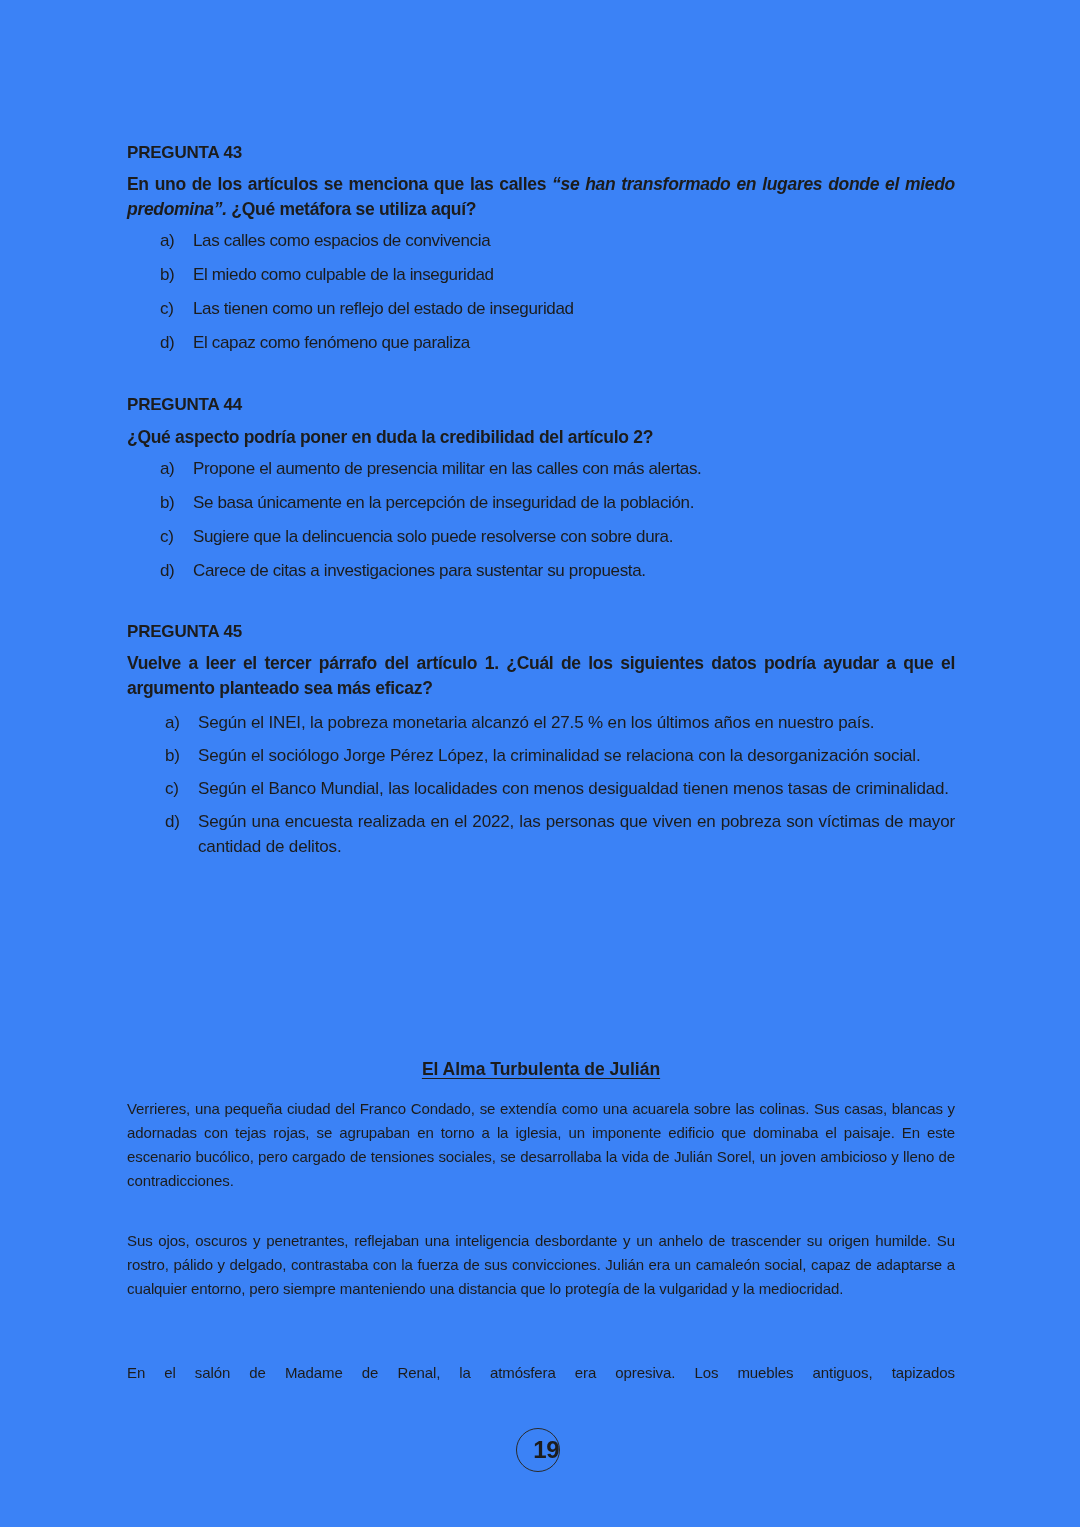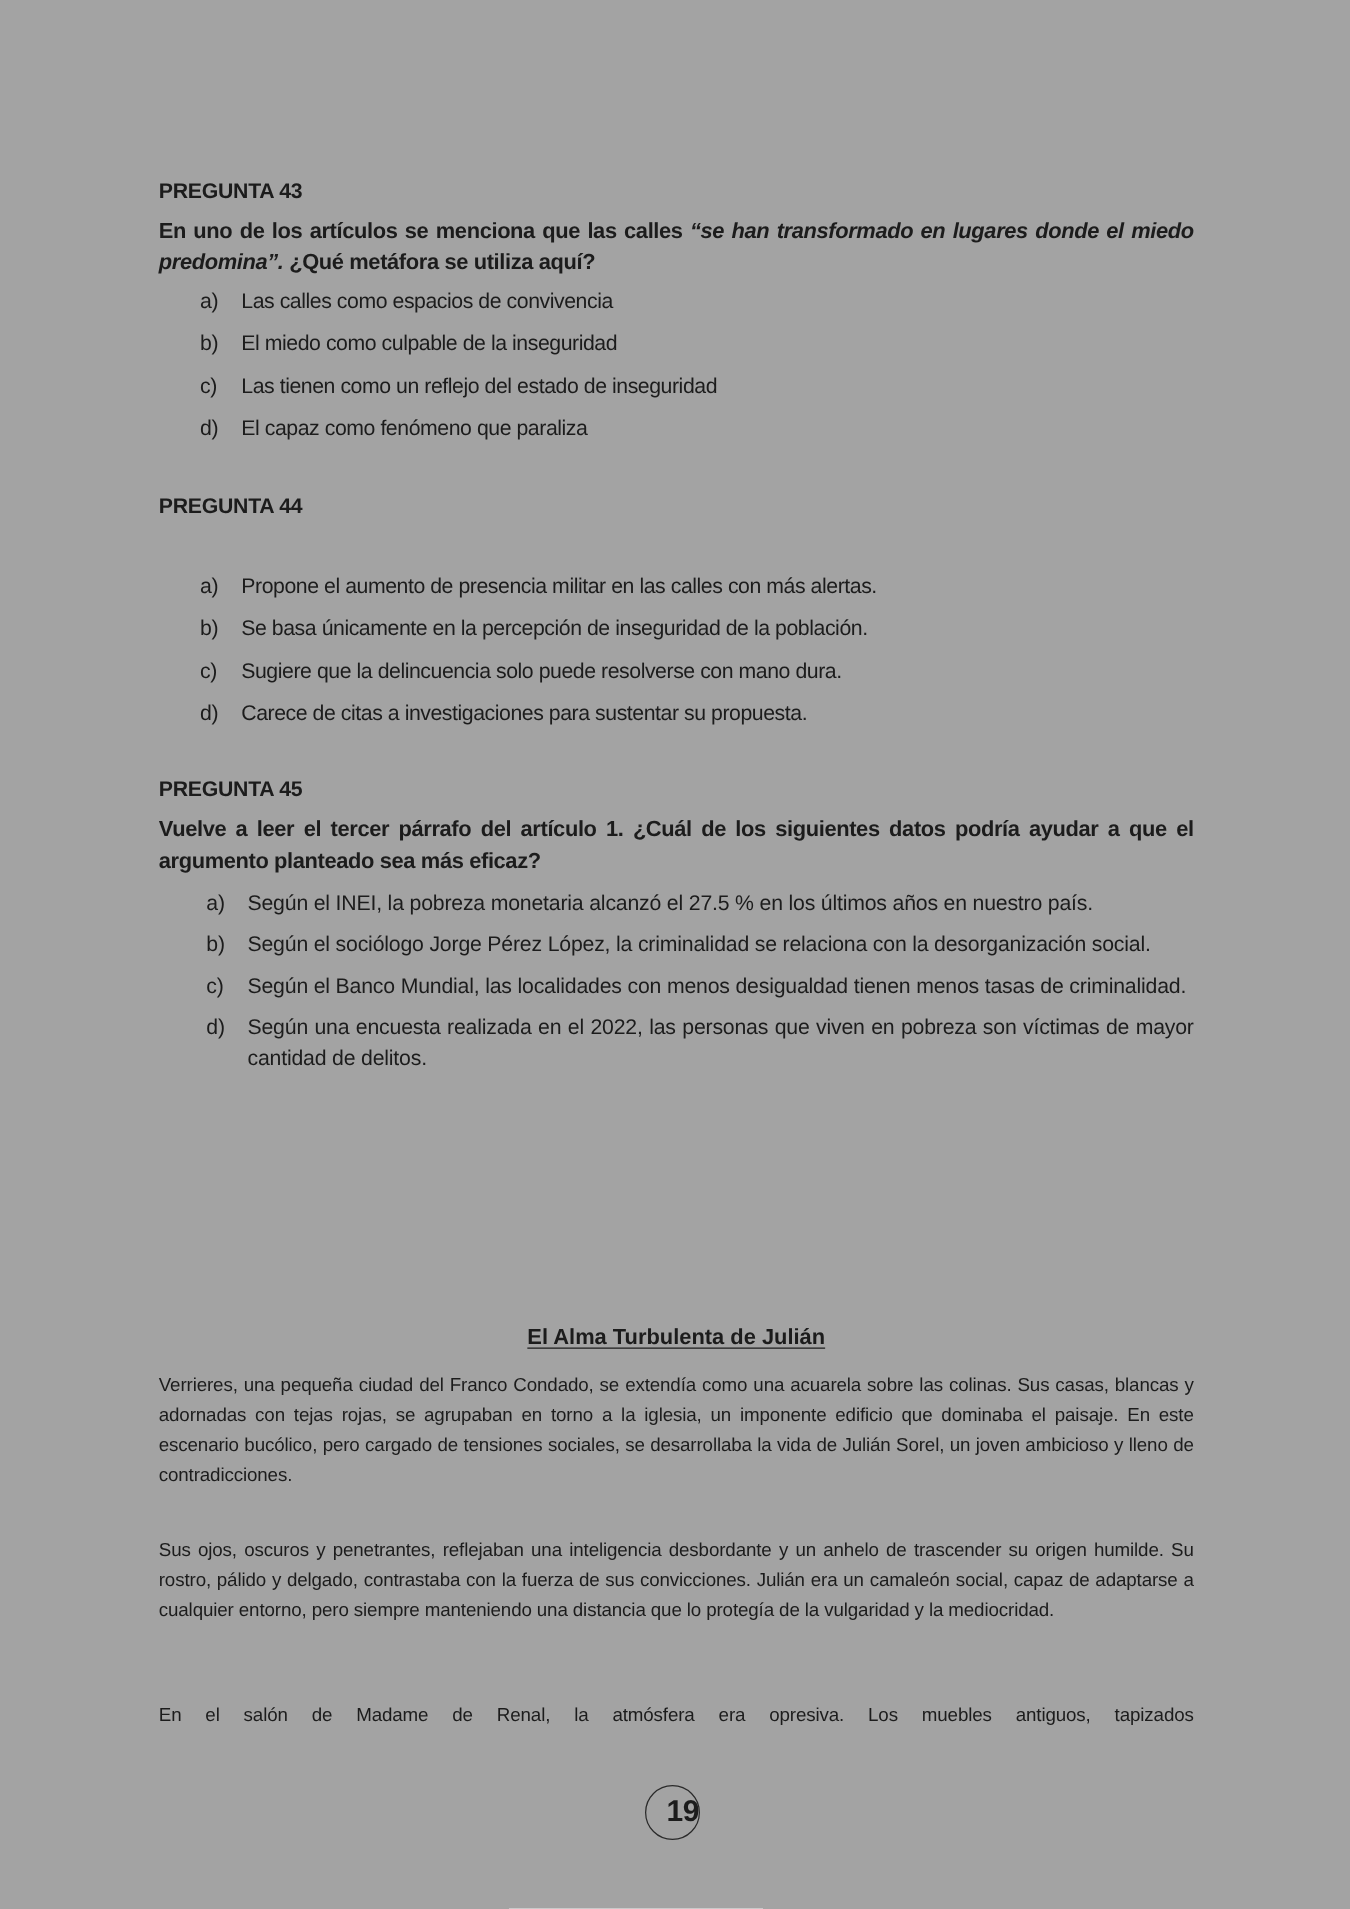--- a/index.html
+++ b/index.html
@@ -1,20 +1,20 @@
 <!DOCTYPE html>
 <html><head>
 <meta charset="utf-8">
 <style>
   html, body { margin: 0; padding: 0; background: #ffffff; }
   .page {
     position: relative;
     width: 1080px;
     height: 1527px;
-    background: #a3a3a3;
+    background: #3b82f6;
     font-family: "Liberation Sans", sans-serif;
     color: #1c1c1c;
     overflow: hidden;
   }
   .sec { position: absolute; left: 127px; width: 828px; }
   .q-heading {
     font-weight: bold;
     font-size: 17px;
     letter-spacing: -0.2px;
   }
@@ -97,32 +97,33 @@
       <span class="letter">c)</span>
       <span class="text">Las tienen como un reflejo del estado de inseguridad</span>
     </div>
     <div class="opt">
       <span class="letter">d)</span>
       <span class="text">El capaz como fenómeno que paraliza</span>
     </div>
   </div>
 
   <div class="sec q-heading" style="top:395px">PREGUNTA 44</div>
+  <p class="sec q-prompt" style="top:425px"><span>¿Qué aspecto podría poner en duda la credibilidad del artículo 2?</span></p>
   <div class="sec opts44" style="top:458px; left:160px; width:795px">
     <div class="opt">
       <span class="letter">a)</span>
       <span class="text">Propone el aumento de presencia militar en las calles con más alertas.</span>
     </div>
     <div class="opt">
       <span class="letter">b)</span>
       <span class="text">Se basa únicamente en la percepción de inseguridad de la población.</span>
     </div>
     <div class="opt">
       <span class="letter">c)</span>
-      <span class="text">Sugiere que la delincuencia solo puede resolverse con mano dura.</span>
+      <span class="text">Sugiere que la delincuencia solo puede resolverse con sobre dura.</span>
     </div>
     <div class="opt">
       <span class="letter">d)</span>
       <span class="text">Carece de citas a investigaciones para sustentar su propuesta.</span>
     </div>
   </div>
 
   <div class="sec q-heading" style="top:622px">PREGUNTA 45</div>
   <p class="sec q-prompt" style="top:651px"><span>Vuelve a leer el tercer párrafo del artículo 1. ¿Cuál de los siguientes datos podría ayudar a que el argumento planteado sea más eficaz?</span></p>
   <div class="sec opts45" style="top:710px; left:165px; width:790px">

